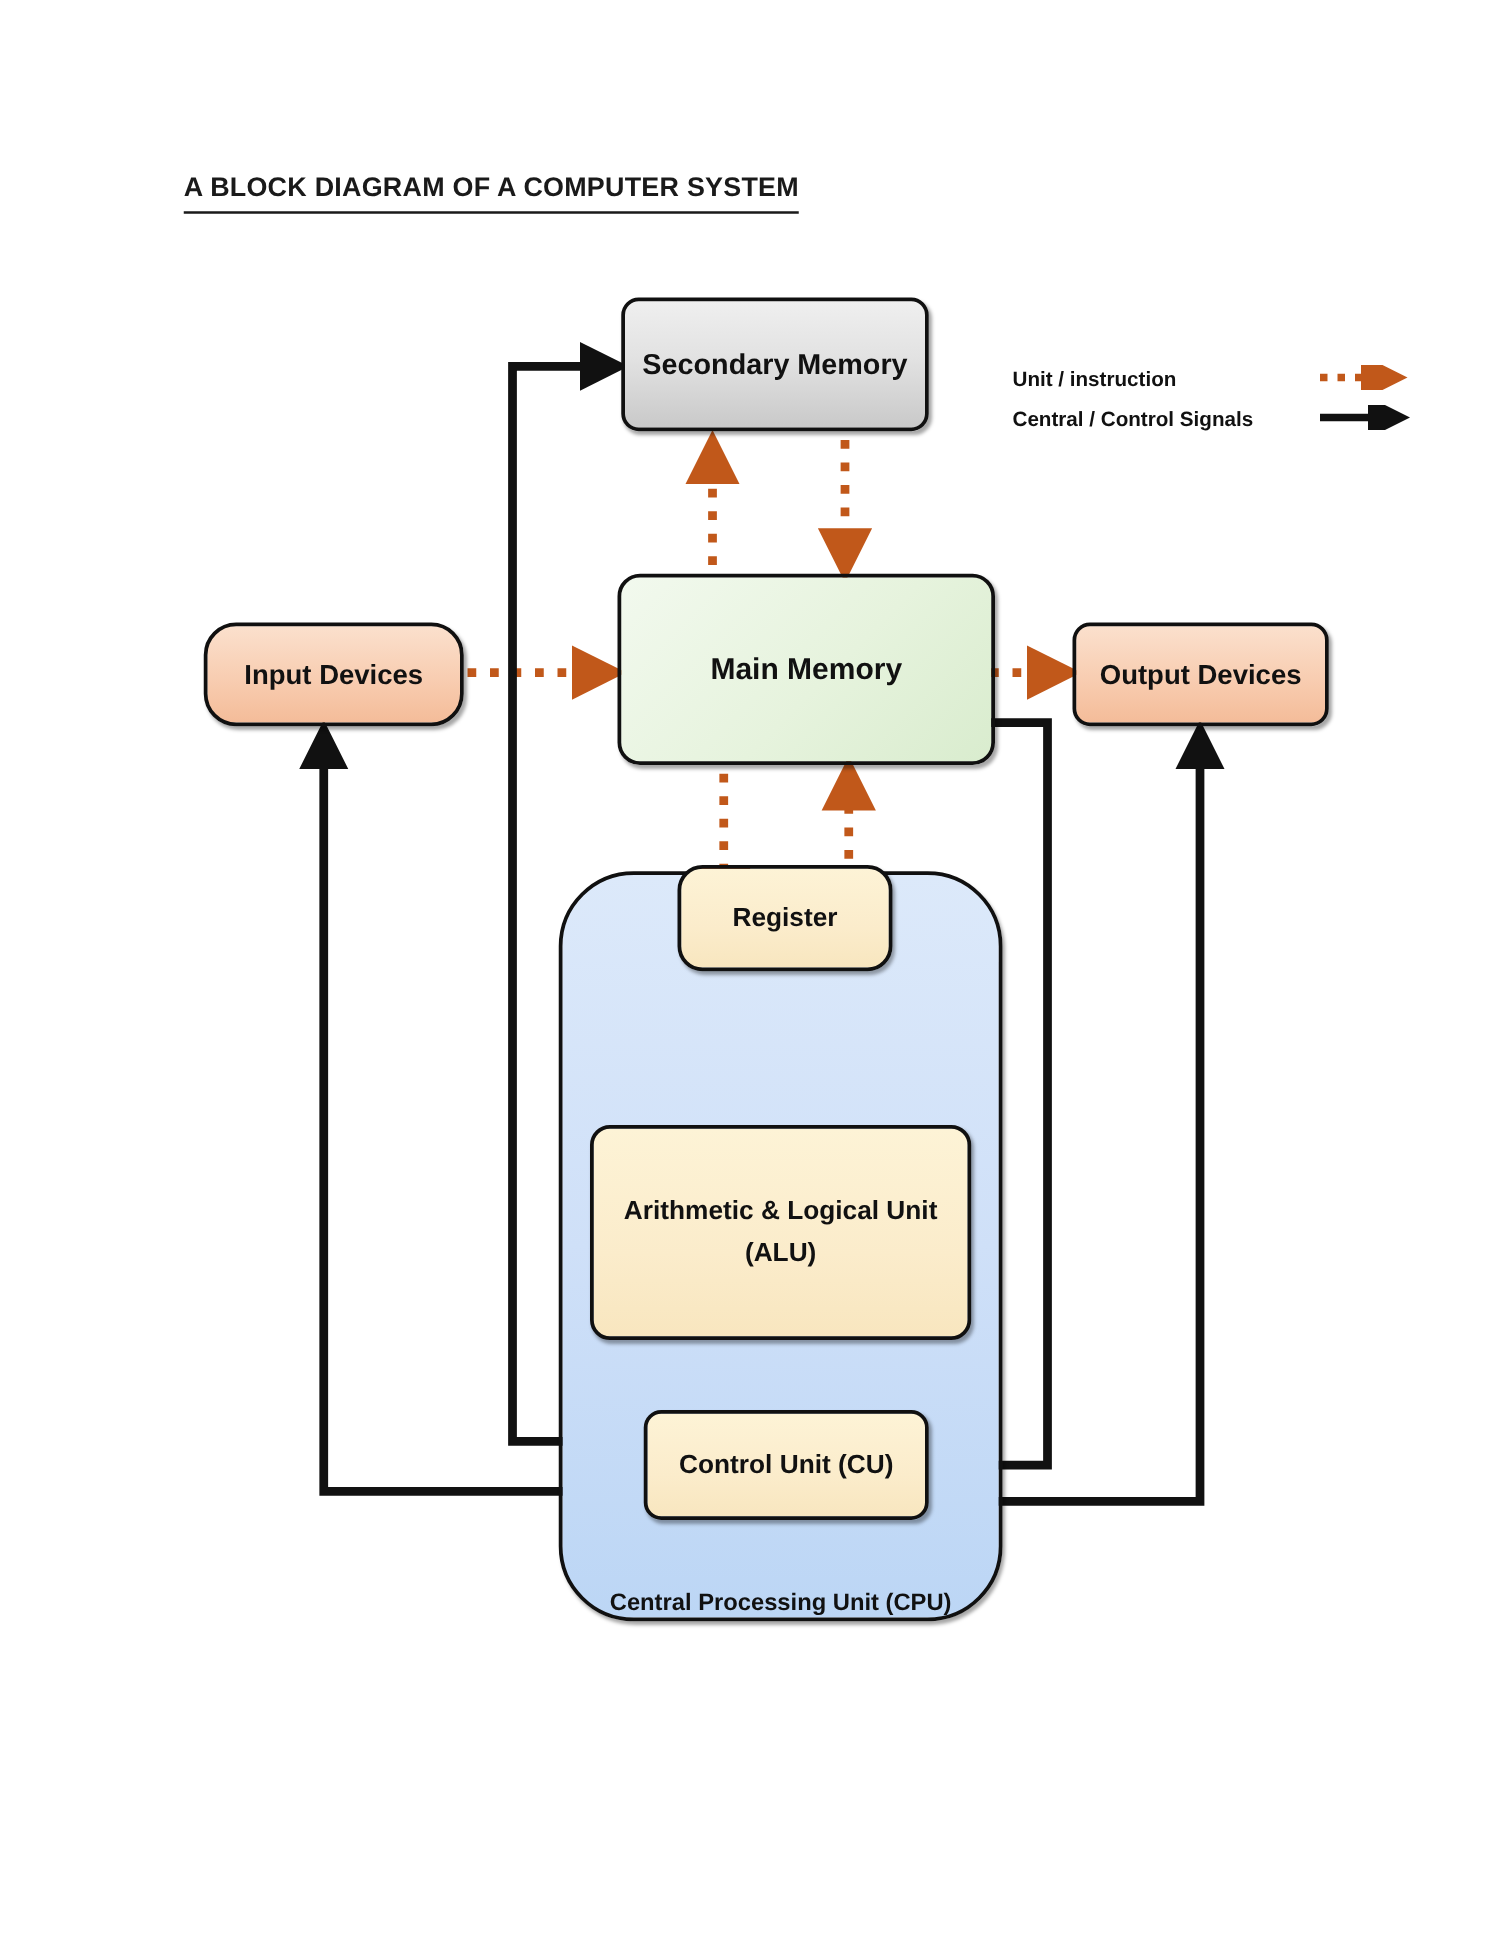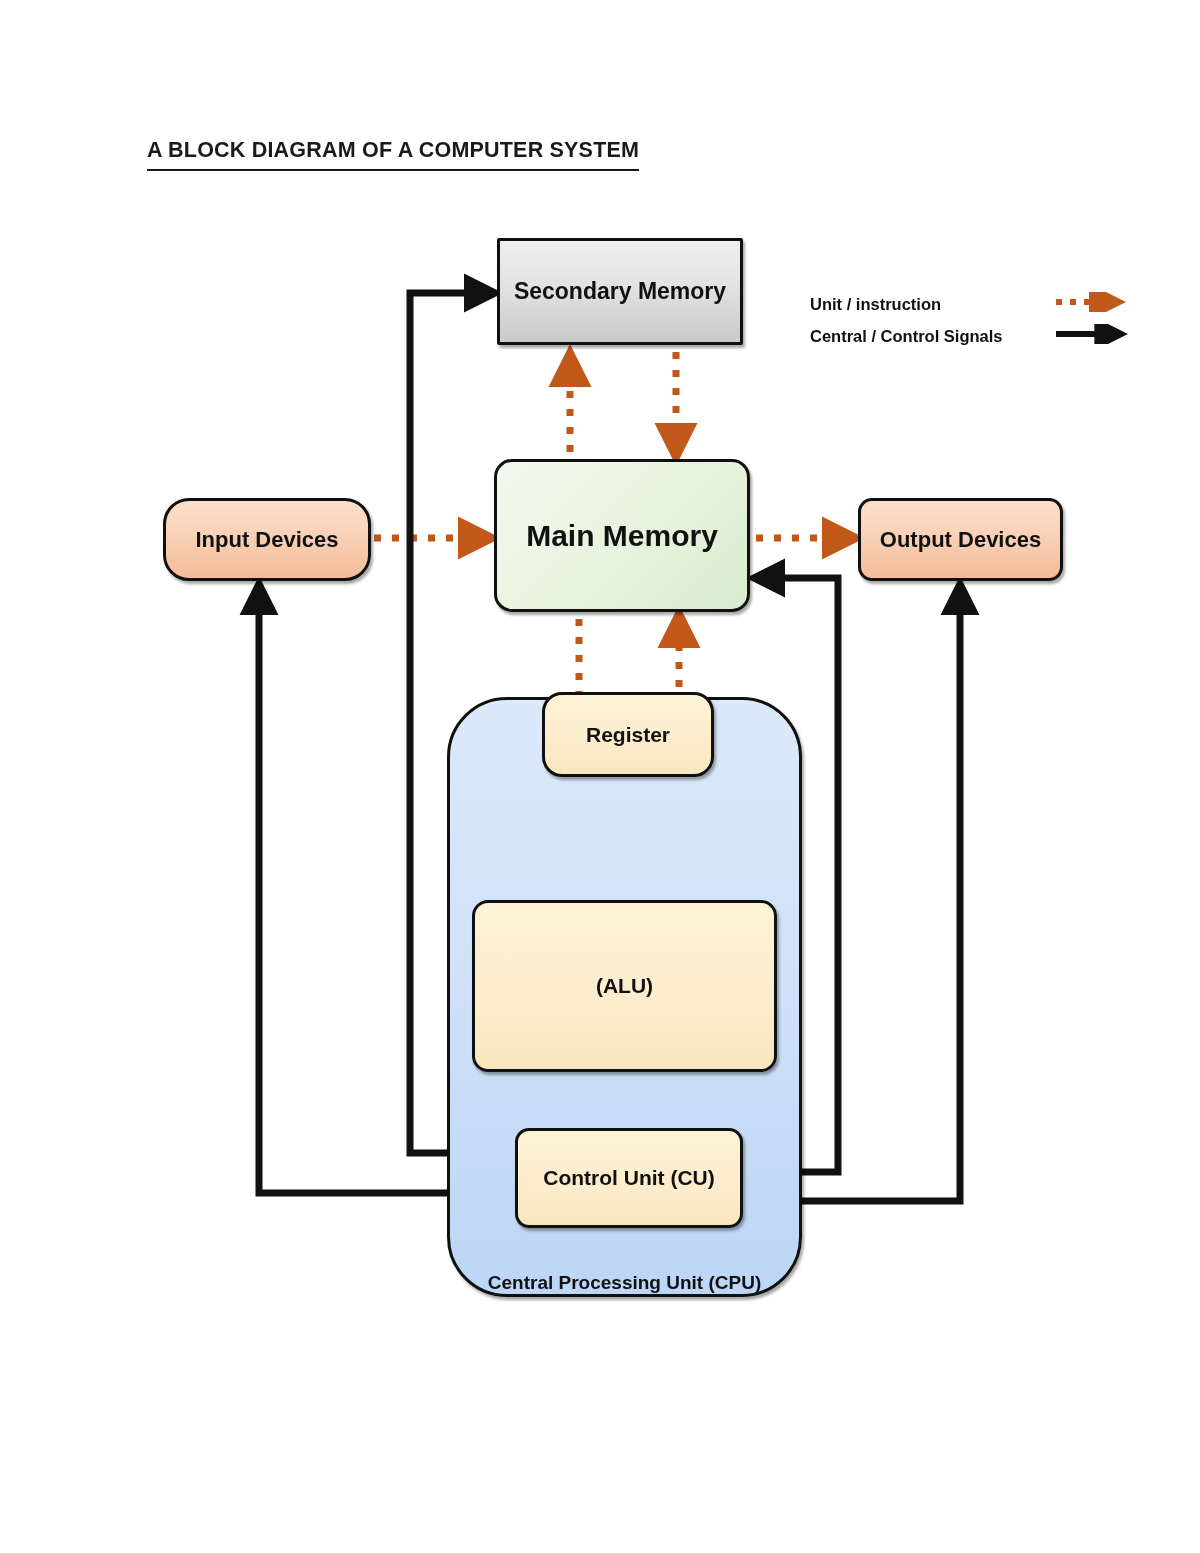--- a/index.html
+++ b/index.html
@@ -41,30 +41,30 @@
     align-items: center;
     justify-content: center;
     text-align: center;
     font-weight: bold;
     color: #111111;
     box-shadow: 2px 3px 3px rgba(0,0,0,0.35);
   }
   .box-secondary-memory {
     left: 497px; top: 238px;
     width: 246px; height: 107px;
-    border-radius: 2px;
+    border-radius: 14px;
     background: linear-gradient(180deg, #efefef 0%, #e2e2e2 45%, #c9c9c9 100%);
     font-size: 23px;
   }
   .box-main-memory {
     left: 494px; top: 459px;
-    width: 256px; height: 153px;
+    width: 302px; height: 153px;
     border-radius: 18px;
     background: linear-gradient(135deg, #f2f9ee 0%, #e6f3dd 55%, #d9ecce 100%);
-    font-size: 30px;
+    font-size: 24px;
   }
   .box-input-devices {
     left: 163px; top: 498px;
     width: 208px; height: 83px;
     border-radius: 26px;
     background: linear-gradient(180deg, #fbe0cd 0%, #f8cdb1 55%, #f4bc99 100%);
     font-size: 22px;
   }
   .box-output-devices {
     left: 858px; top: 498px;
@@ -94,21 +94,21 @@
     left: 472px; top: 900px;
     width: 305px; height: 172px;
     border-radius: 16px;
     background: linear-gradient(180deg, #fdf3d6 0%, #fbeccb 60%, #f8e6bf 100%);
     font-size: 21px;
     flex-direction: column;
     line-height: 1.6;
   }
   .box-control-unit {
     left: 515px; top: 1128px;
-    width: 228px; height: 100px;
+    width: 228px; height: 88px;
     border-radius: 14px;
     background: linear-gradient(180deg, #fdf3d6 0%, #fbeccb 60%, #f8e6bf 100%);
     font-size: 21px;
   }
   .legend {
     position: absolute;
     left: 810px;
     top: 288px;
     font-size: 16.5px;
     font-weight: bold;
@@ -220,18 +220,19 @@
 
 <div class="box box-cpu">
   <span>Central Processing Unit (CPU)</span>
 </div>
 
 <div class="box box-register">
   <span>Register</span>
 </div>
 
 <div class="box box-alu">
+  <span>Arithmetic &amp; Logical Unit</span>
   <span>(ALU)</span>
 </div>
 
 <div class="box box-control-unit">
   <span>Control Unit (CU)</span>
 </div>
 
 </body></html>

